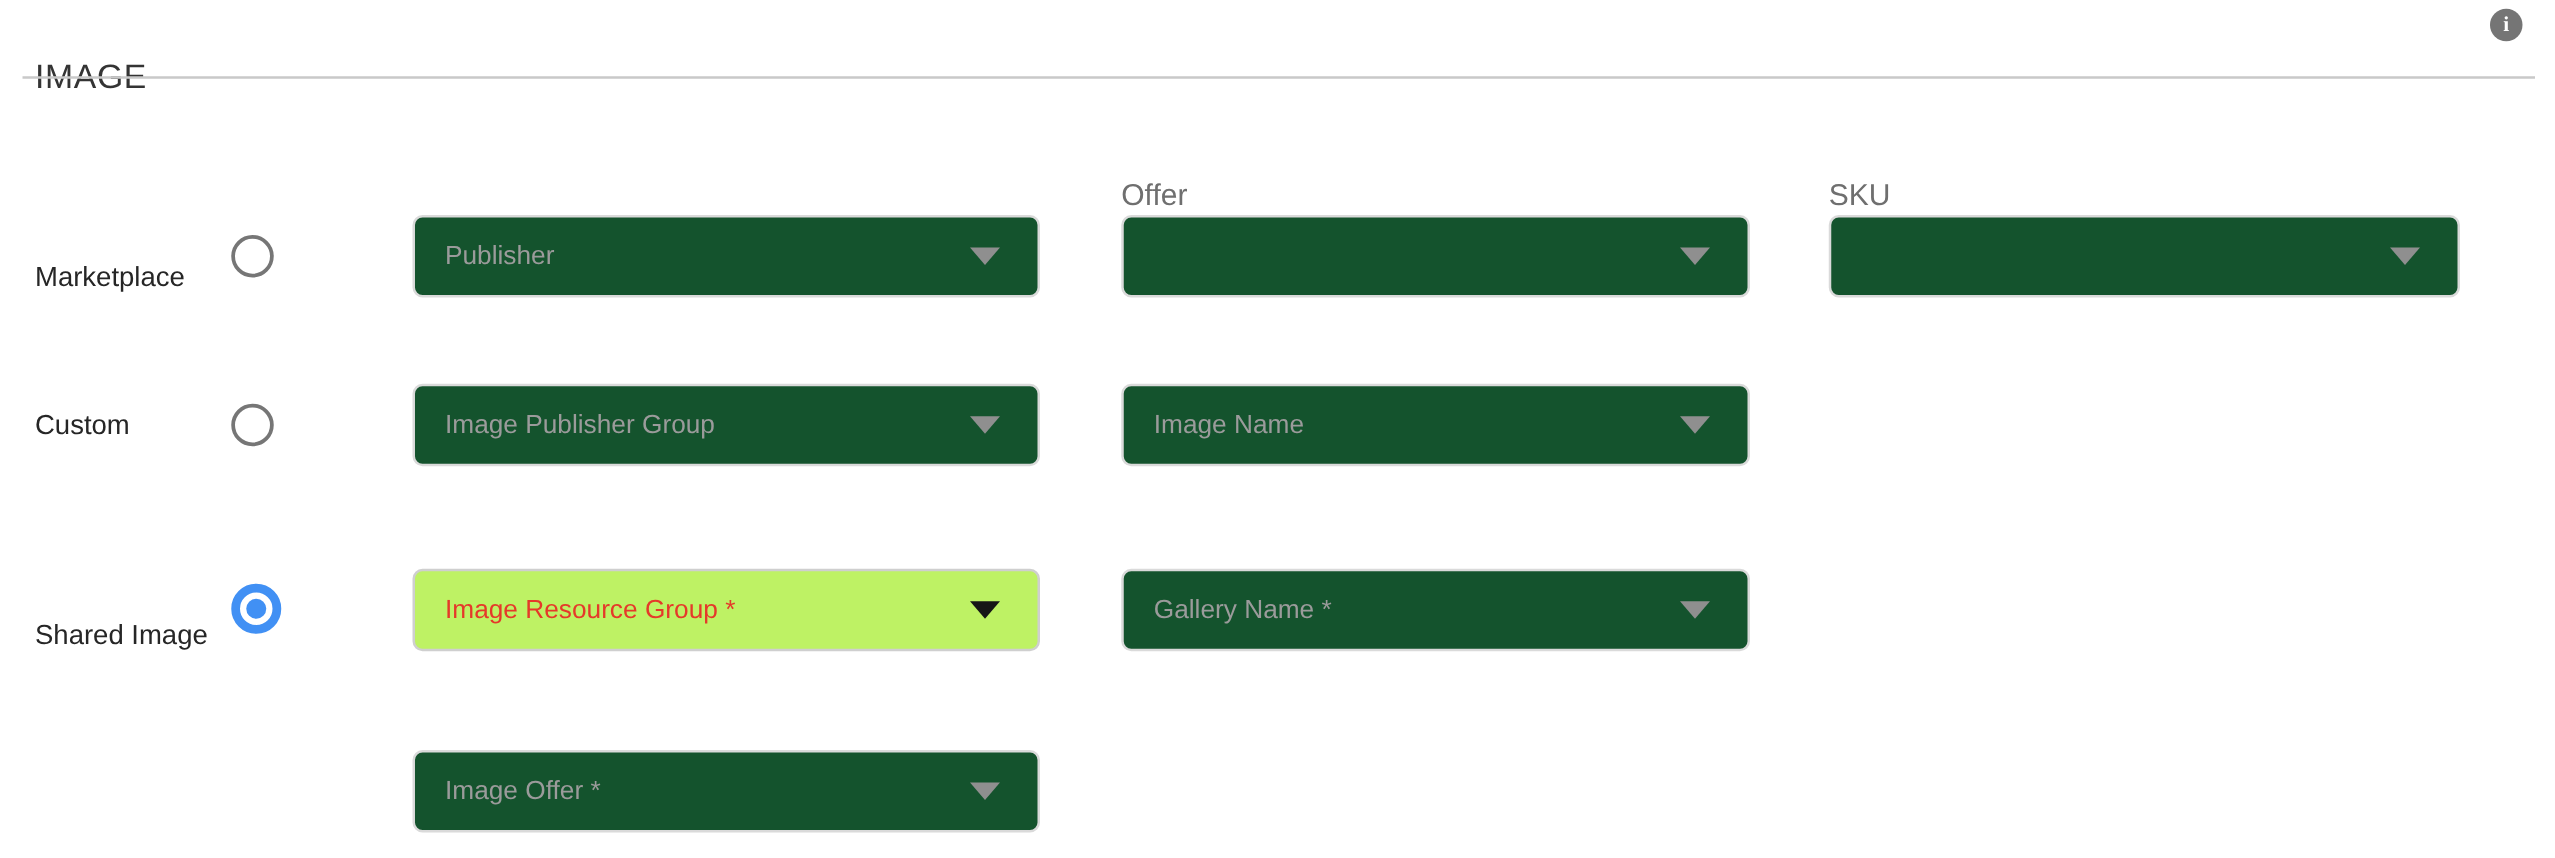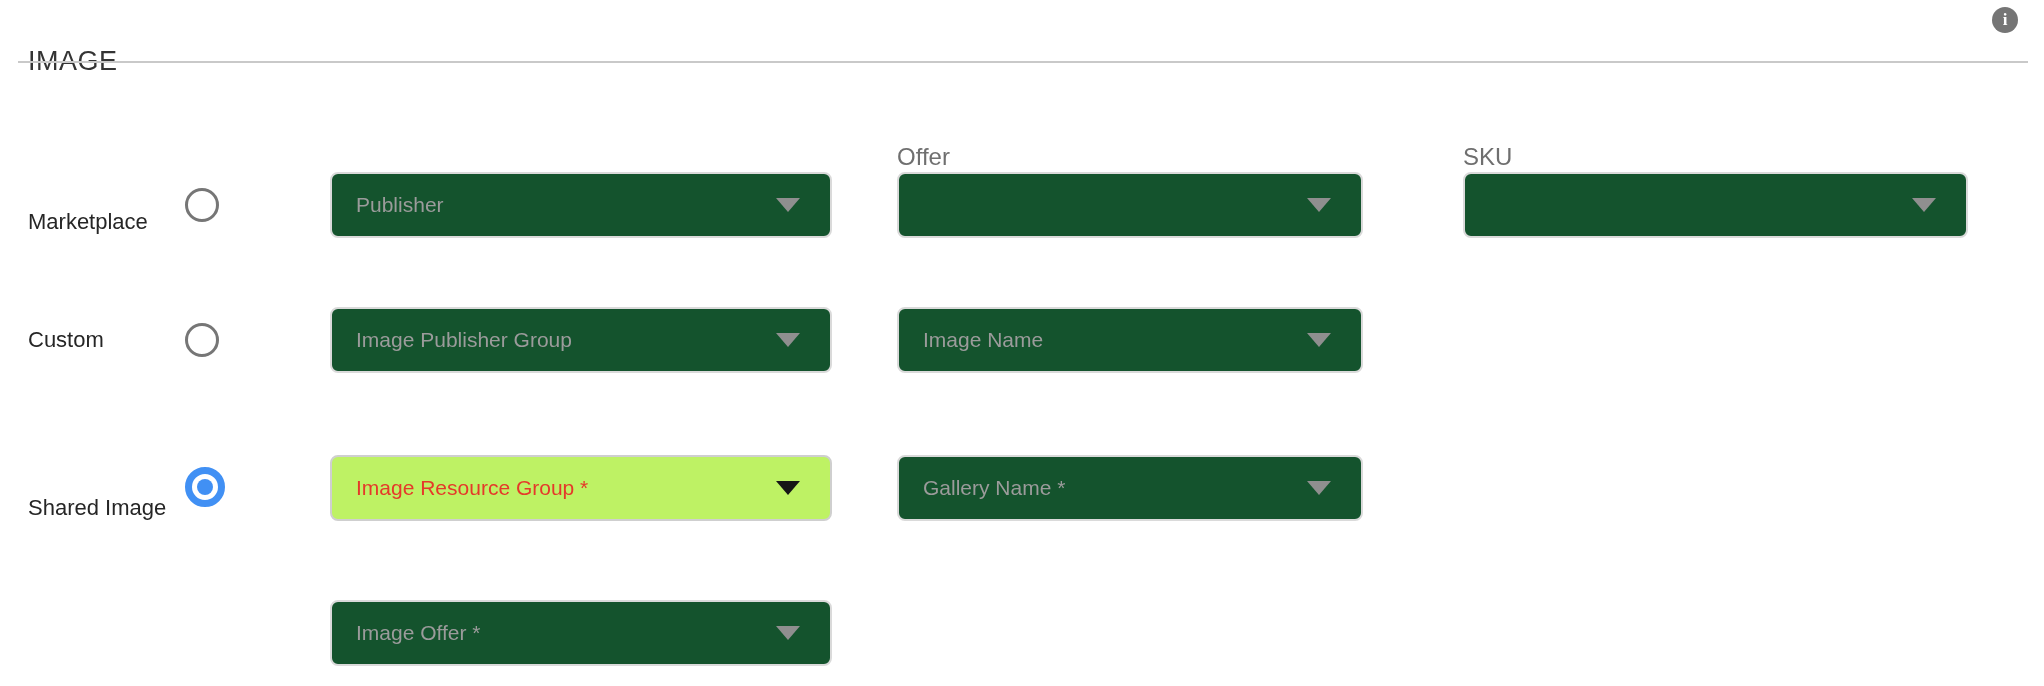--- a/index.html
+++ b/index.html
@@ -63,21 +63,21 @@
   .select.active{
     background:#bef264;border-color:#cfcfcf;
   }
   .select.active .ph{color:#e5392a;}
   .select.active .caret{border-top-color:#161616;}
   .field-label{
     position:absolute;font-size:24px;color:#6f6f6f;
   }
   
   .c1{left:330px;width:502px;}
-  .c2{left:897px;width:466px;gap:24px;}
+  .c2{left:897px;width:503px;gap:24px;}
   .c3{left:1463px;width:505px;}
   
   .r1{top:172px;} .r2{top:307px;} .r3{top:455px;} .r4{top:600px;}
 </style>
 </head>
 <body>
 
 <div id="app">
 
   <div class="page-title">IMAGE</div>

